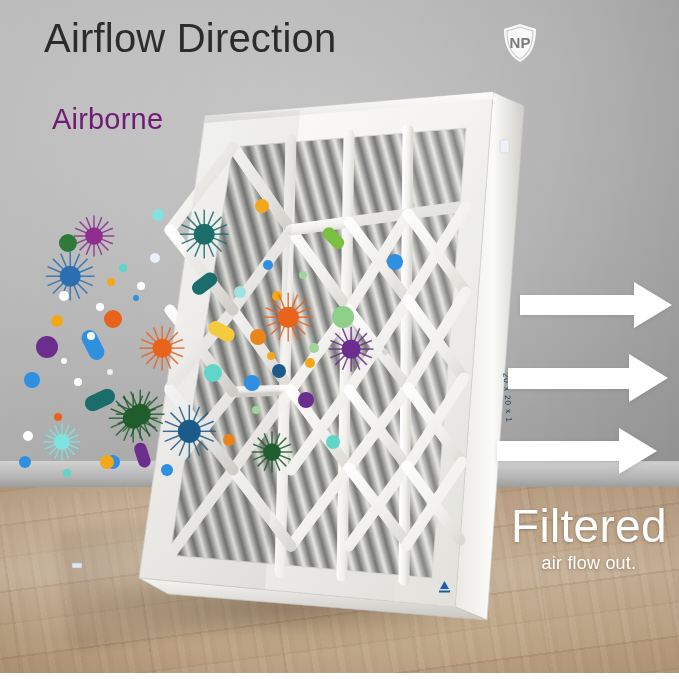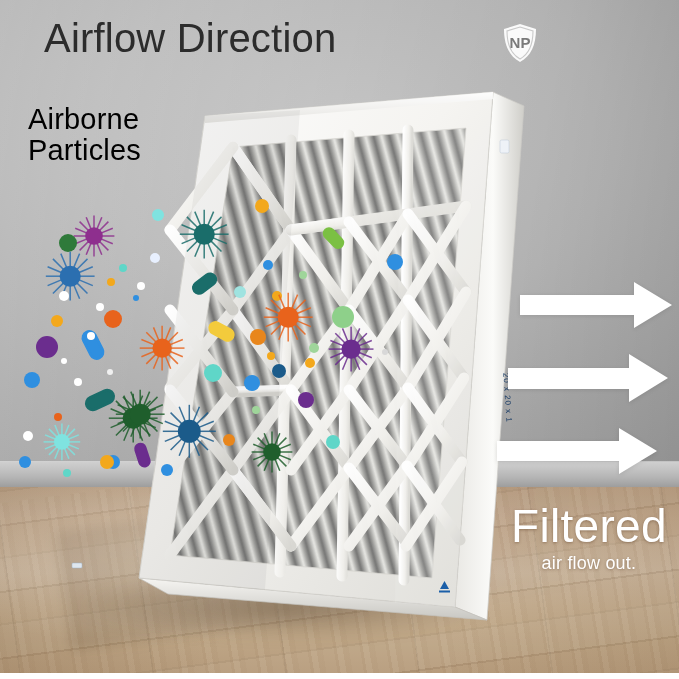--- a/index.html
+++ b/index.html
@@ -82,22 +82,22 @@
 
   
   .logo{position:absolute;left:502px;top:23px;display:flex;align-items:center;gap:7px;}
   .shield{width:36px;height:40px;flex:none;}
   .logo-words{display:flex;flex-direction:column;line-height:1;}
   .logo-name{font-size:21px;font-weight:400;color:#f2f2f2;letter-spacing:.1px;white-space:nowrap;}
   .logo-tag{font-size:8.2px;color:#e9e9e9;letter-spacing:.45px;white-space:nowrap;margin-top:3px;}
   .logo-reg{font-size:8px;vertical-align:super;}
 
   .airborne{
-    position:absolute;left:28px;top:104px;
-    color:#000000;
+    position:absolute;left:52px;top:104px;
+    color:#701a75;
   }
   .airborne .l1,.airborne .l2{
     font-size:29px;font-weight:300;line-height:1.07;letter-spacing:.2px;
   }
   .airborne .l3{
     font-size:19px;font-weight:300;margin-top:2px;margin-left:5px;letter-spacing:.3px;
   }
 
   .filtered{
     position:absolute;left:511px;top:503px;text-align:center;
@@ -567,21 +567,20 @@
   <div class="logo">
     <svg class="shield" viewBox="0 0 36 40">
       <path d="M18 1 L34 6 C34 22 29 33 18 39 C7 33 2 22 2 6 Z" fill="#ffffff" opacity=".93"></path>
       <path d="M18 4 L31 8 C31 21.5 27 31 18 36 C9 31 5 21.5 5 8 Z" fill="none" stroke="#c9c9c9" stroke-width="1.1"></path>
       <text x="18" y="25" text-anchor="middle" font-family="Liberation Sans, sans-serif" font-size="15" font-weight="bold" fill="#7a7a7a" id="logo-monogram">NP</text>
     </svg>
   </div>
 
   <div class="airborne">
     <div class="l1">Airborne</div>
-    <div class="l2">Particles</div>
   </div>
 
   <div class="filtered">
     <div class="fl1">Filtered</div>
     <div class="fl2">air flow out.</div>
   </div>
 
 </div>
 
 </body></html>

